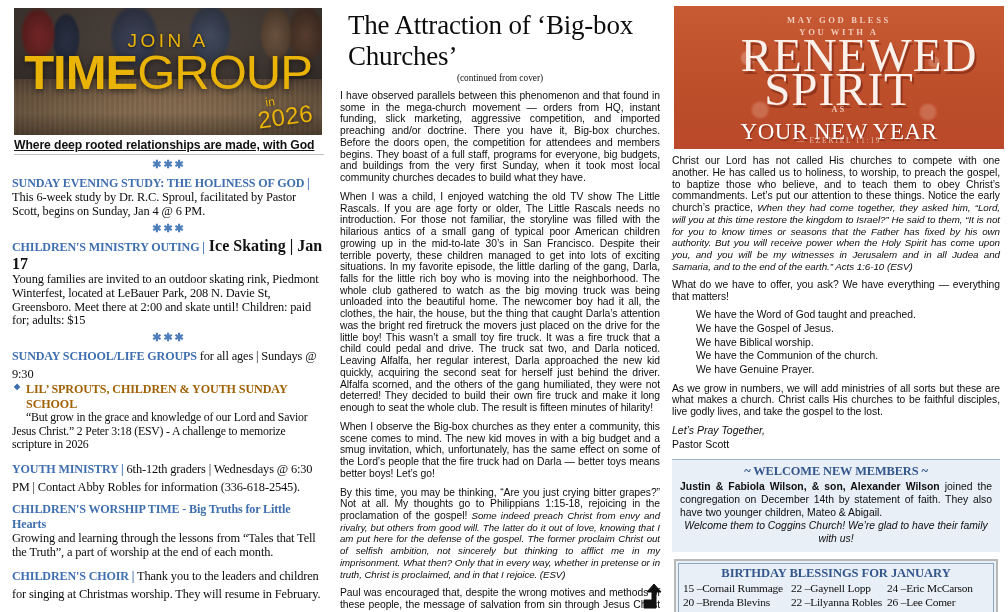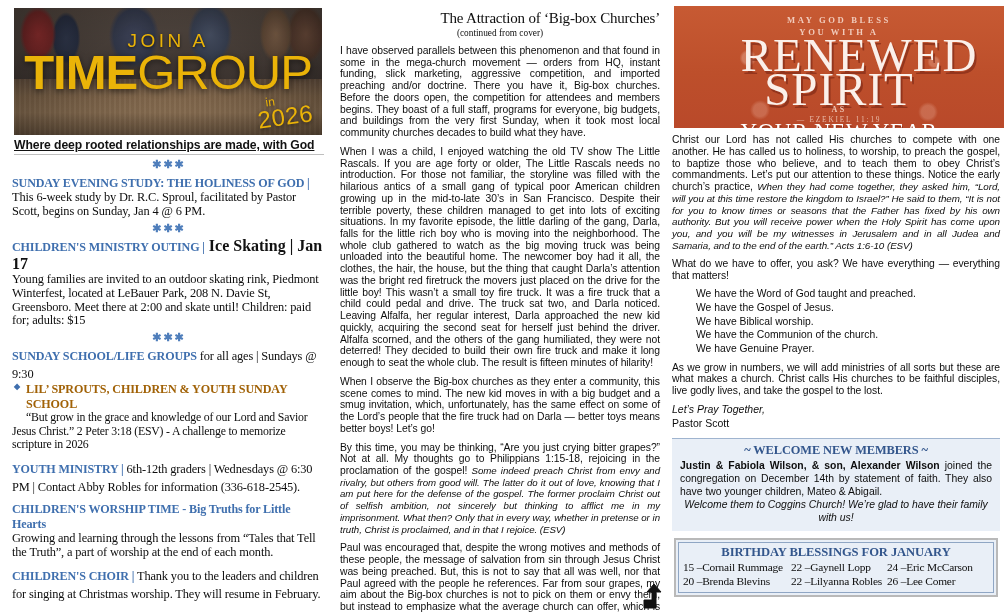--- a/index.html
+++ b/index.html
@@ -171,24 +171,24 @@
   .quote-ind {
     text-indent: 14px;
     font-size: 11.8px;
     line-height: 1.14;
     letter-spacing: -0.2px;
   }
   .gap-sm { height: 5px; }
 
   
   .art-title {
-    text-align: right;
-    font-size: 15px;
+    text-align: left;
+    font-size: 27px;
     letter-spacing: -0.2px;
-    margin: 4px 0 0 0;
+    margin: 4px 0 0 8px;
     font-family: "Liberation Serif", serif;
   }
   .art-sub {
     text-align: center;
     font-size: 9.3px;
     margin: 1px 0 7px 0;
   }
   .art-p {
     text-align: justify;
     font-family: "Liberation Sans", sans-serif;
@@ -205,21 +205,21 @@
     position: absolute;
     right: 2px;
     bottom: 2px;
     width: 22px; height: 26px;
   }
 
   
   .spirit-banner {
     position: relative;
     width: 330px;
-    height: 122px;
+    height: 143px;
     margin: 2px 0 0 2px;
     background: #c4542f;
     overflow: hidden;
     font-family: "Liberation Serif", serif;
     color: #f6e6dd;
     text-align: center;
   }
   .sp-swirl {
     position: absolute; inset: 0;
     background:

